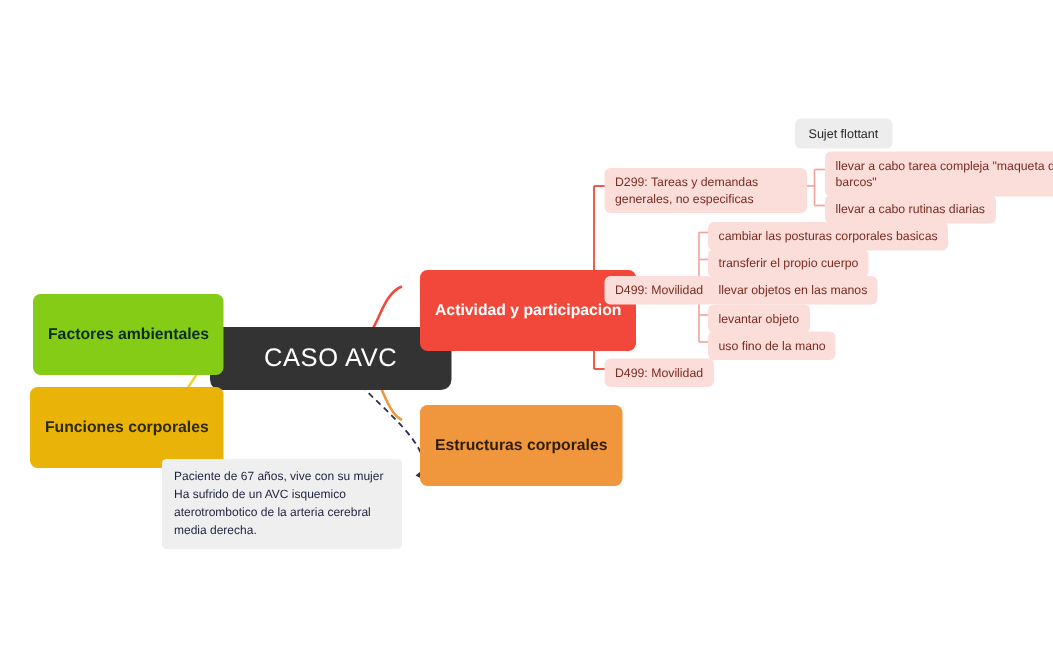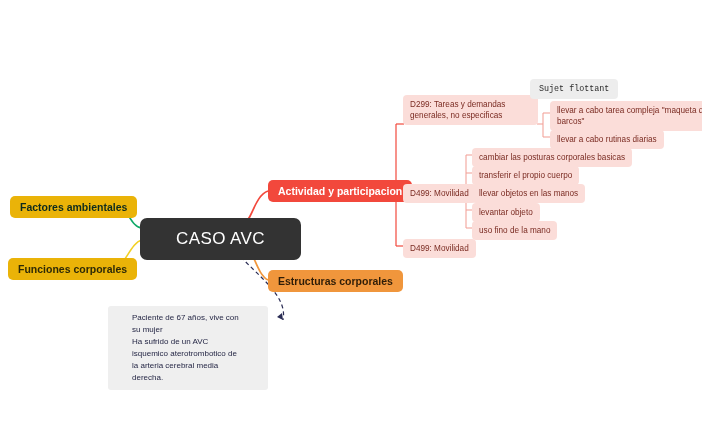--- a/index.html
+++ b/index.html
@@ -20,26 +20,27 @@
     background:#333333;color:#ffffff;
     border-radius:7px;
     padding:11px 36px;
     font-size:17px;letter-spacing:.4px;
     white-space:nowrap;
   }
 
   
   .pill{
     border-radius:5px;
-    padding:5px 10px;
+    padding:21px 10px;
     font-size:10.5px;
     font-weight:bold;
     white-space:nowrap;
+    margin-left:12px;
   }
-  .pill.green{background:#eab308;color:#0d2b1e;}
+  .pill.green{background:#84cc16;color:#0d2b1e;}
   .pill.yellow{background:#eab308;color:#2e2a07;}
   .pill.red{background:#F2483C;color:#ffffff;}
   .pill.orange{background:#F0963C;color:#2f1d07;}
 
   
   .pink{
     background:#FBDDD9;
     color:#7a2b22;
     border-radius:4px;
     padding:4px 7px;
@@ -50,29 +51,28 @@
   .pink.nowrap{white-space:nowrap;}
 
   
   .floating{
     background:#EDEDED;
     color:#2b2b2b;
     border-radius:4px;
     padding:5px 9px;
     font-size:8.4px;
     white-space:nowrap;
-    font-family:Liberation Mono, monospace;
   }
 
   
   .note{
     background:#EFEFEF;
     color:#1f2140;
     border-radius:3px;
-    padding:6px 24px;
+    padding:6px 8px;
     font-size:8px;
     line-height:1.5;
     width:160px;
   }
 </style>
 </head>
 <body>
 
 <div id="canvas">
 
@@ -122,21 +122,21 @@
   </div>
 
   <div class="node pill red" style="left:268px;top:180px;">
     <span>Actividad y participacion</span>
   </div>
 
   <div class="node pill orange" style="left:268px;top:270px;">
     <span>Estructuras corporales</span>
   </div>
 
-  <div class="node pink wrap" style="left:403px;top:95px;width:135px;">
+  <div class="node pink wrap" style="left:403px;top:112px;width:135px;">
     <span>D299: Tareas y demandas generales, no especificas</span>
   </div>
 
   <div class="node pink wrap" style="left:550px;top:101px;width:167px;">
     <span>llevar a cabo tarea compleja "maqueta de barcos"</span>
   </div>
 
   <div class="node pink nowrap" style="left:550px;top:130px;">
     <span>llevar a cabo rutinas diarias</span>
   </div>

